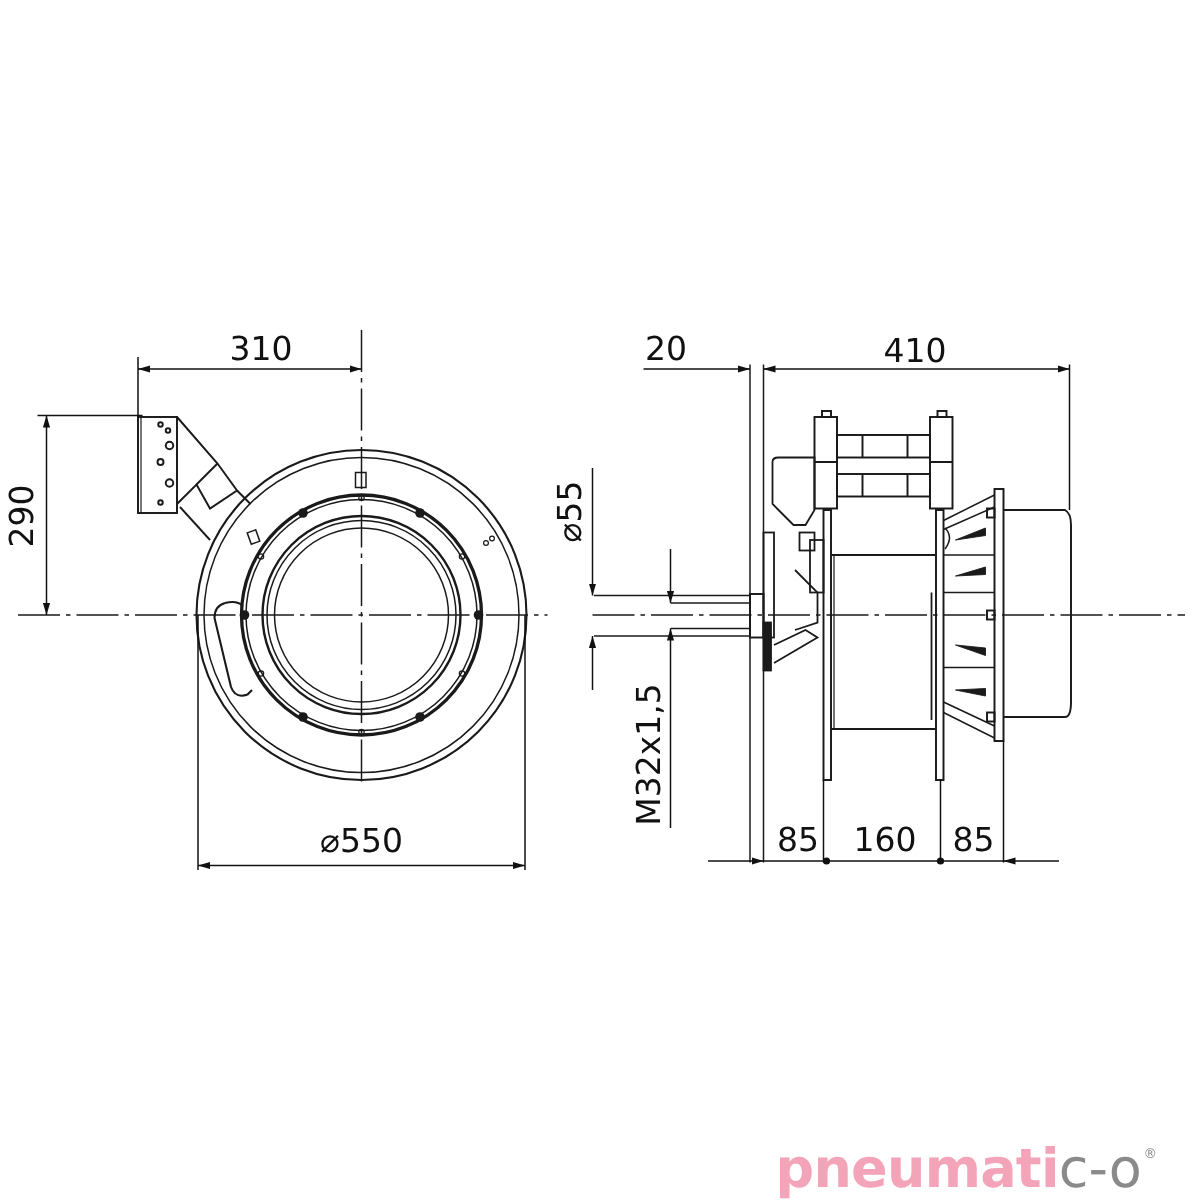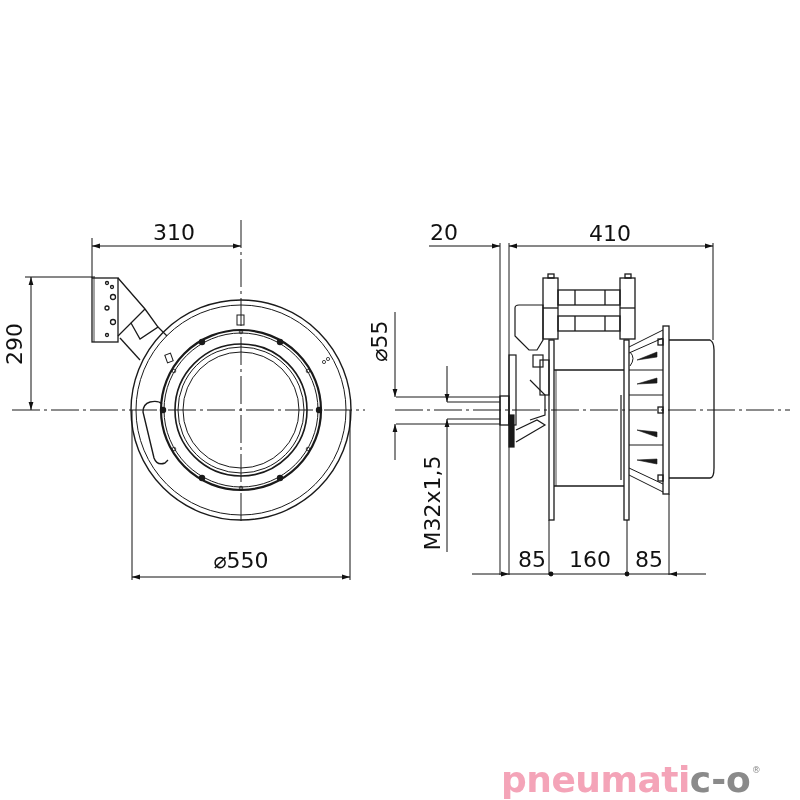--- a/index.html
+++ b/index.html
@@ -1,21 +1,21 @@
 <!DOCTYPE html>
 <html><head>
   <meta charset="utf-8">
   <style>
     html, body { margin:0; padding:0; background:#ffffff; }
     body { width:800px; height:800px; position:relative; overflow:hidden; font-family:"DejaVu Sans", sans-serif; }
     svg { position:absolute; left:0; top:0; }
     .dim-text { font-family:"DejaVu Sans", sans-serif; font-size:22px; fill:#111; }
-    .logo { position:absolute; left:501px; top:762px; height:36px; display:flex; align-items:center; }
+    .logo { position:absolute; left:517px; top:762px; height:36px; display:flex; align-items:center; }
     .logo-main { font-family:"DejaVu Sans", sans-serif; font-weight:bold; font-size:36px; letter-spacing:-0.5px; line-height:36px; }
-    .logo-end { font-family:"DejaVu Sans", sans-serif; font-weight:bold; font-size:36px; line-height:36px; }
+    .logo-end { font-family:"DejaVu Sans", sans-serif; font-weight:normal; font-size:36px; line-height:36px; }
     .logo-reg { font-family:"DejaVu Sans", sans-serif; font-size:9px; align-self:flex-start; margin-top:3px; margin-left:1px; }
   </style>
 </head>
 <body>
 
 <svg width="800" height="800" viewBox="0 0 800 800">
   <defs>
     <marker id="arr" viewBox="0 0 10 10" refX="10" refY="5" markerWidth="8" markerHeight="8" orient="auto-start-reverse" markerUnits="userSpaceOnUse">
       <path d="M0,2 L10,5 L0,8 Z" fill="#111"></path>
     </marker>

